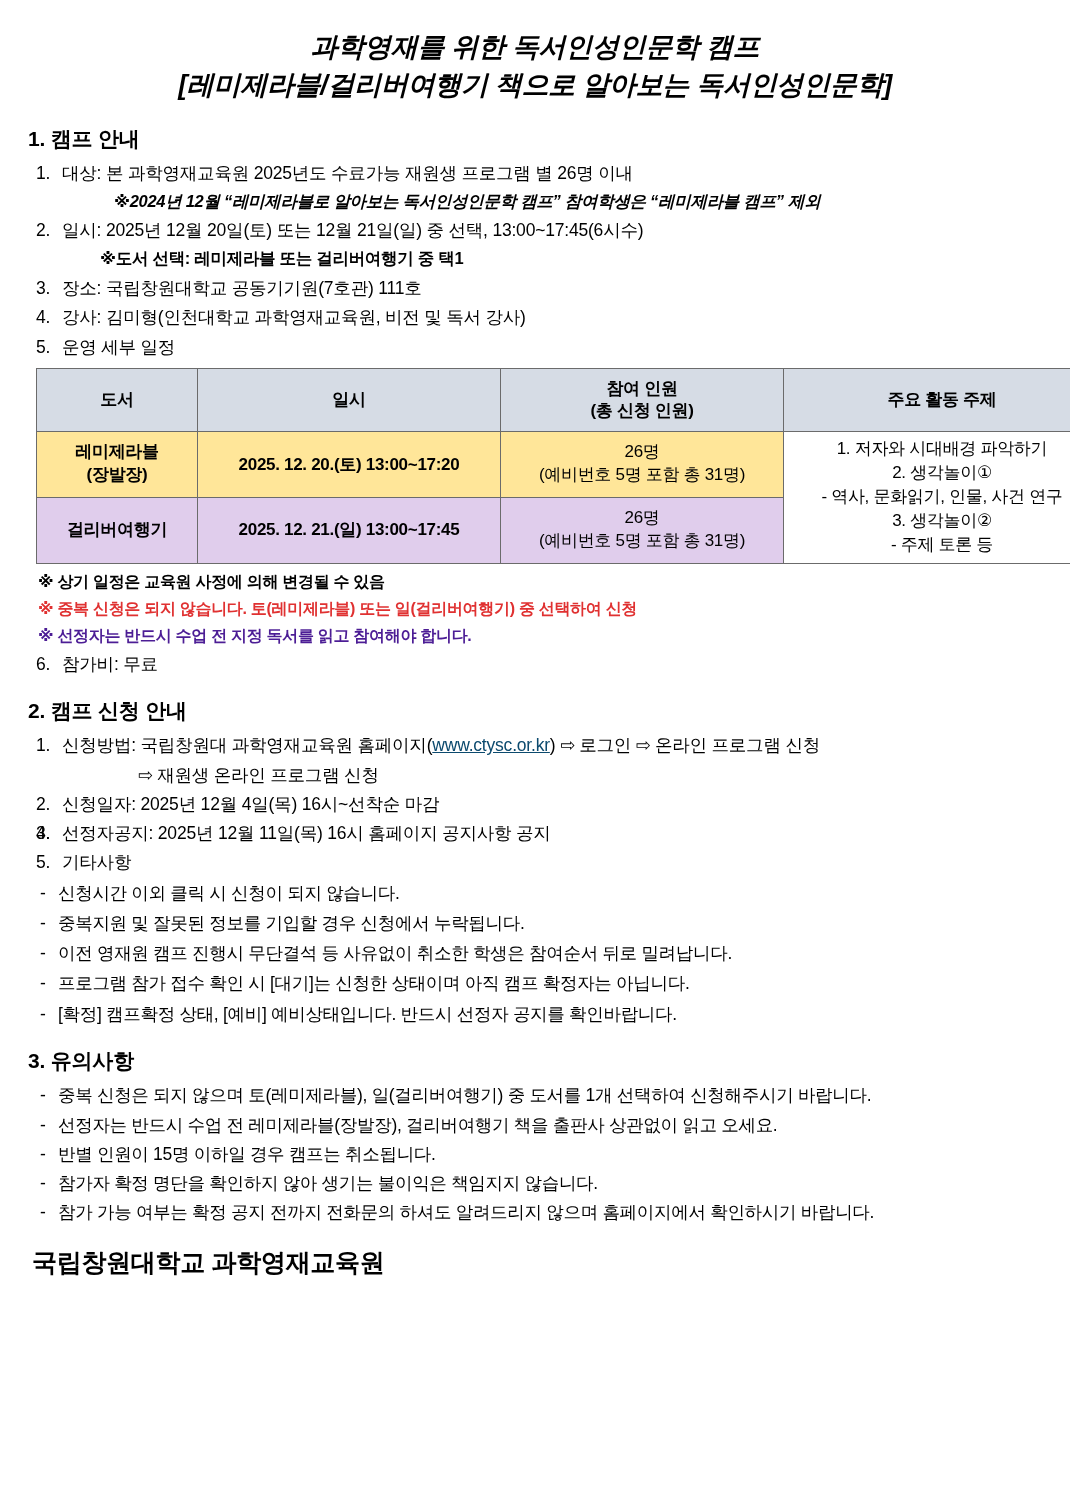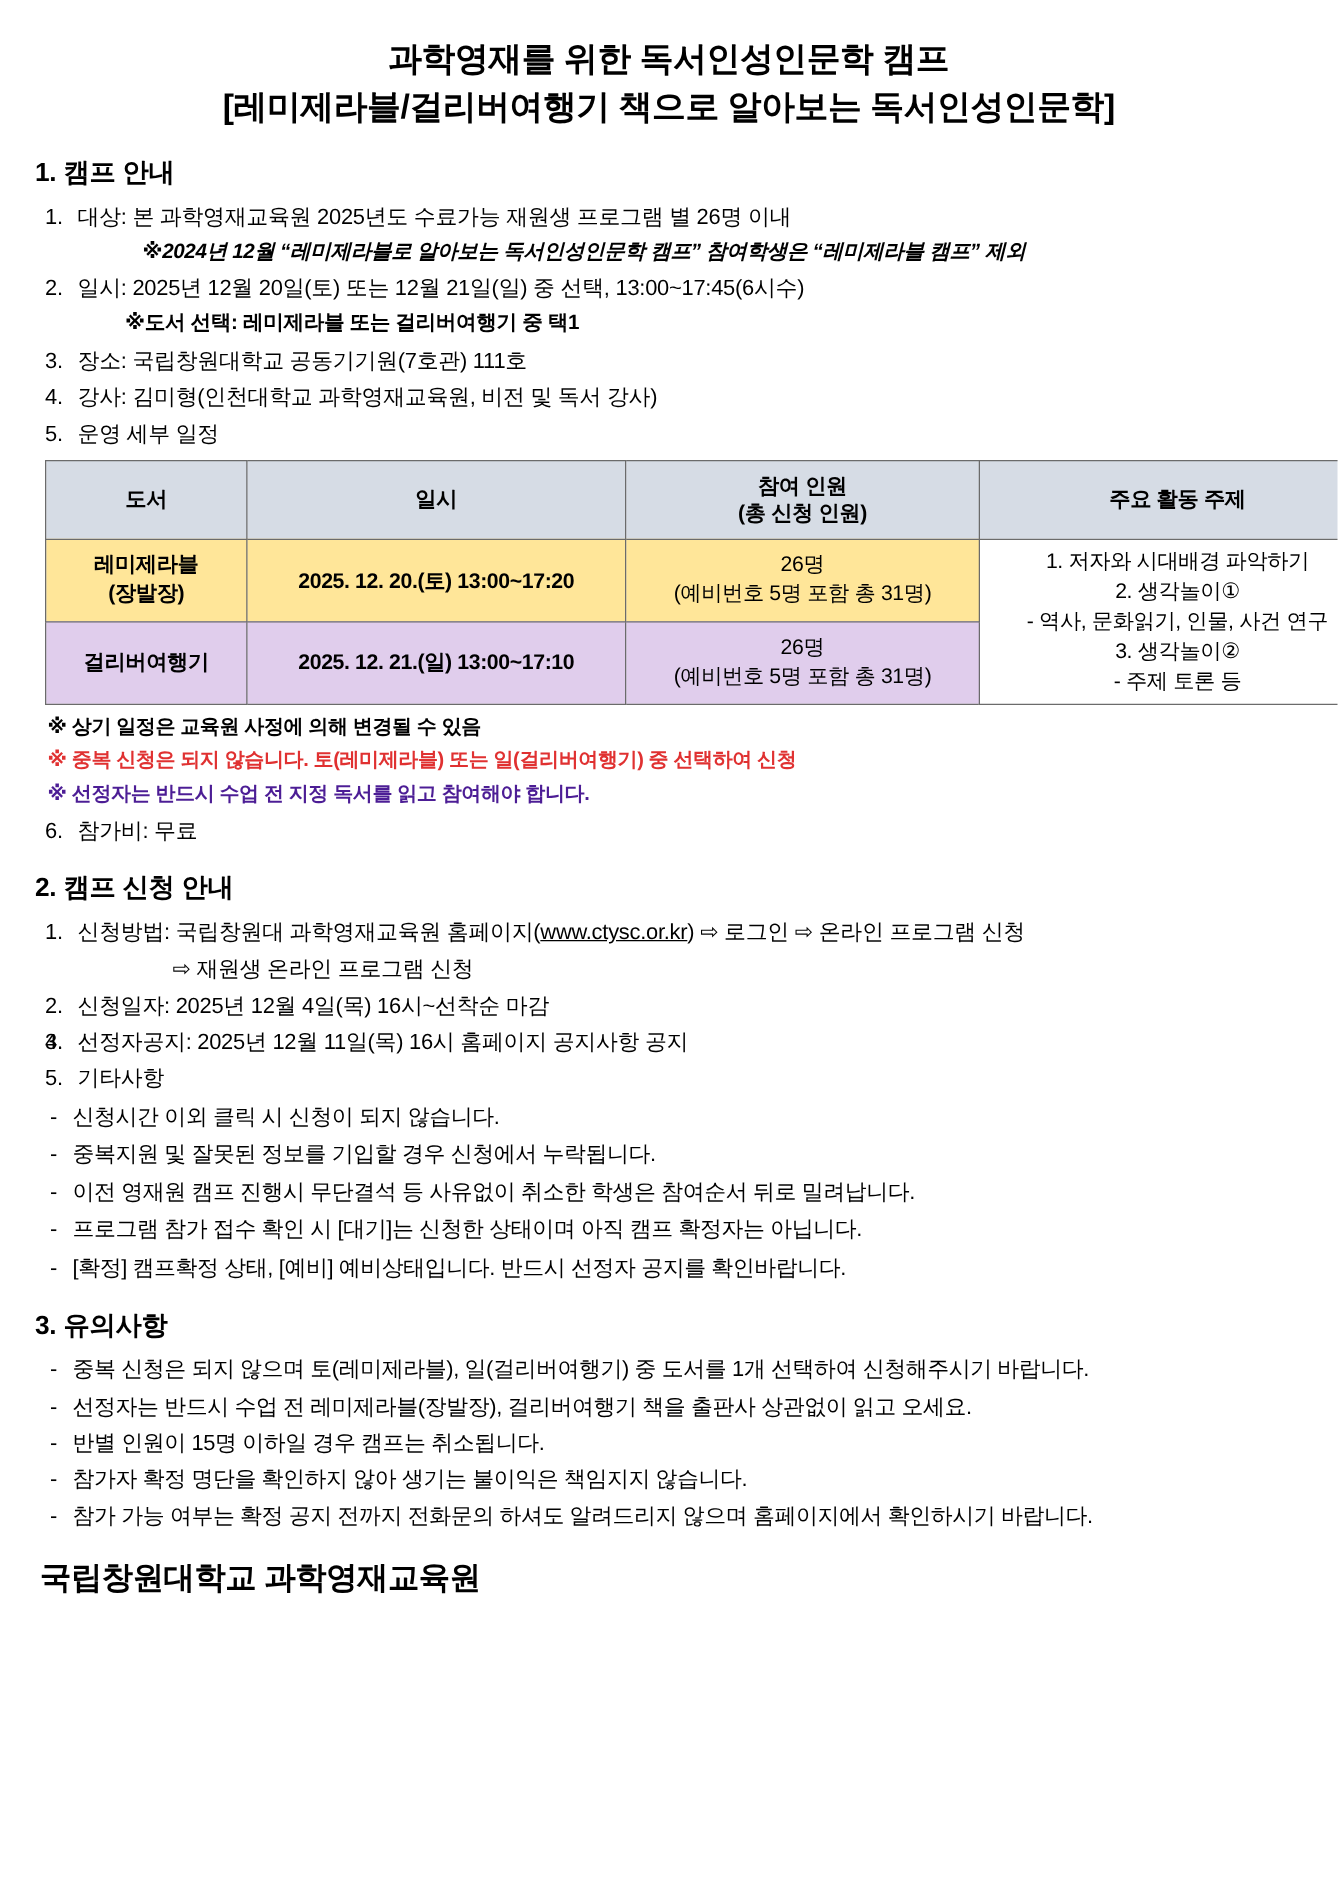--- a/index.html
+++ b/index.html
@@ -24,20 +24,21 @@
   }
 
   
   .doc-title {
     text-align: center;
     font-weight: bold;
     font-size: 27px;
     line-height: 1.42;
     letter-spacing: -0.3px;
     margin: 6px 0 18px 0;
+    font-style: italic;
   }
   .doc-title .line2 { display: block; }
 
   
   h2.section {
     font-size: 21px;
     font-weight: bold;
     margin: 0 0 6px 0;
     letter-spacing: -0.2px;
   }
@@ -148,21 +149,21 @@
     font-weight: bold;
     font-size: 16px;
     margin: 3px 0 0 10px;
     letter-spacing: -0.3px;
   }
   .c-black { color: #000000; }
   .c-red { color: #e03131; }
   .c-blue { color: #4c1d95; }
 
   a.link {
-    color: #000000;
+    color: #0c4a6e;
     text-decoration: underline;
     margin-top: 40px;
   }
 
   
   .footer-org {
     font-size: 25px;
     font-weight: bold;
     margin: 18px 0 0 4px;
     letter-spacing: -0.3px;
@@ -240,21 +241,21 @@
             <div>2. 생각놀이①</div>
             <div>- 역사, 문화읽기, 인물, 사건 연구</div>
             <div>3. 생각놀이②</div>
             <div>- 주제 토론 등</div>
           </td>
         </tr>
         <tr class="row-purple">
           <td class="book-cell">
             <div>걸리버여행기</div>
           </td>
-          <td class="date-cell">2025. 12. 21.(일) 13:00~17:10</td>
+          <td class="date-cell">2025. 12. 21.(일) 13:00~17:45</td>
           <td class="people-cell">
             <div>26명</div>
             <div>(예비번호 5명 포함 총 31명)</div>
           </td>
         </tr>
       </tbody>
     </table>
 
     <div class="tbl-note c-black">※ 상기 일정은 교육원 사정에 의해 변경될 수 있음</div>
     <div class="tbl-note c-red">※ 중복 신청은 되지 않습니다. 토(레미제라블) 또는 일(걸리버여행기) 중 선택하여 신청</div>

